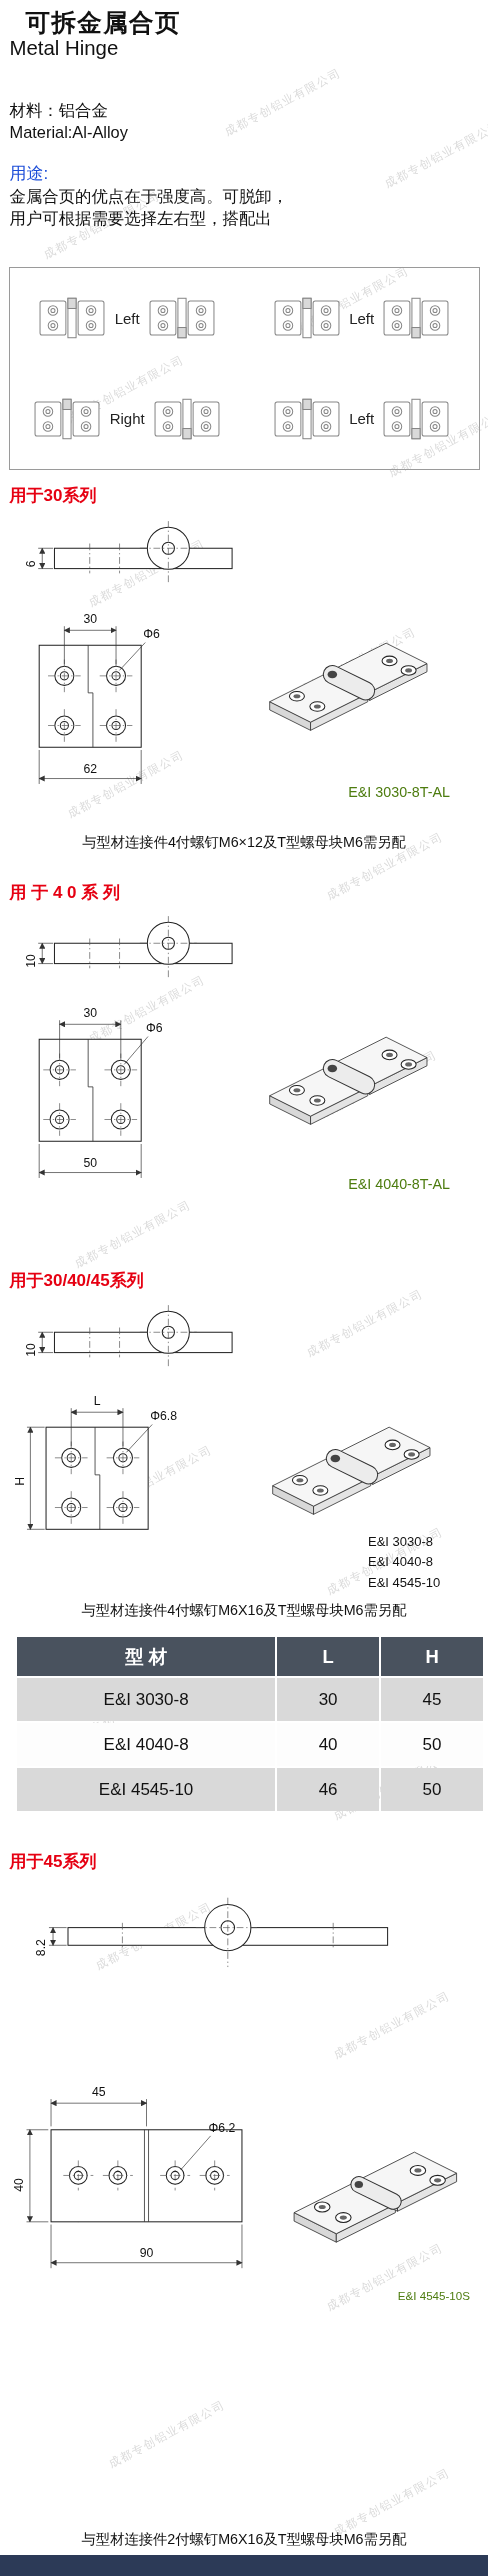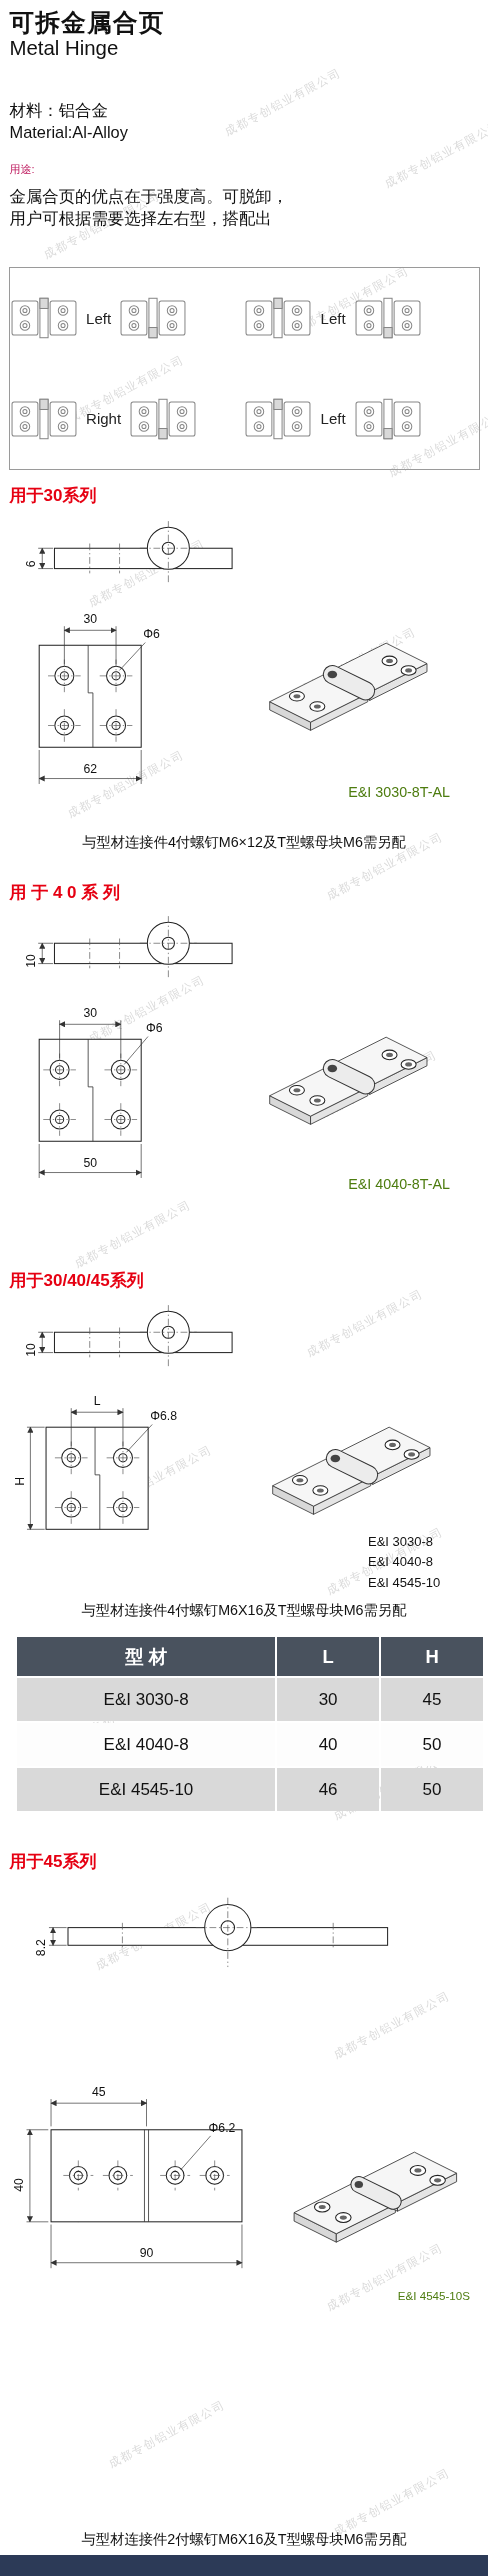--- a/index.html
+++ b/index.html
@@ -1,33 +1,33 @@
 <!DOCTYPE html>
 <html style="font-size:11px"><head>
 <meta charset="utf-8">
 <style>
   html,body{margin:0;padding:0;background:#fff;}
   .page{position:relative;width:488px;height:2576px;background:#fff;overflow:hidden;
         font-family:"Liberation Sans","DejaVu Sans",sans-serif;color:#111;}
   .abs{position:absolute;}
-  .title-cn{font-size:24.5px;font-weight:bold;letter-spacing:1.4px;}
+  .title-cn{font-size:24.5px;font-weight:bold;letter-spacing:1.4px;margin-left:16px;}
   .title-en{font-size:20.4px;}
   .meta{font-size:16.4px;}
-  .usage-label{font-size:11px;color:#be185d;}
+  .usage-label{font-size:17px;color:#1d4ed8;}
   .usage-line{font-size:16.4px;line-height:22px;}
   .sec-heading{font-size:17px;font-weight:bold;color:#e60012;}
   .note{left:0;width:488px;text-align:center;font-size:14.3px;color:#111;}
   .model-label{font-size:14.3px;text-align:right;color:#4d7c0f;margin-top:19px;}
   .model-list{font-size:13px;line-height:20.4px;color:#111;}
   .wm{position:absolute;color:#bdbdbd;opacity:.55;font-size:11.6px;letter-spacing:1.4px;
       transform:rotate(-28deg);white-space:nowrap;pointer-events:none;}
   
   .obox{left:8.9px;top:267px;width:469px;height:201px;border:0.7px solid #9a9a9a;
         display:grid;grid-template-columns:1fr 1fr;grid-template-rows:1fr 1fr;}
-  .ob-cell{display:flex;align-items:center;justify-content:flex-start;gap:8.2px;}
+  .ob-cell{display:flex;align-items:center;justify-content:center;gap:8.2px;}
   .ob-label{font-size:15px;color:#222;}
   .hicon rect,.hicon circle{fill:#fff;stroke:#868686;stroke-width:1.5;}
   
   .face{fill:#fff;stroke:#222;stroke-width:1.5;}
   .thin{fill:none;stroke:#333;stroke-width:1.2;}
   .cl{fill:none;stroke:#555;stroke-width:1;stroke-dasharray:10 4 2 4;}
   .dim{fill:none;stroke:#333;stroke-width:1;}
   .dimtxt{font-size:18px;fill:#111;font-family:"Liberation Sans","DejaVu Sans",sans-serif;}
   
   .spec-table{left:15px;top:1635px;width:470px;border-collapse:separate;border-spacing:2px;}

